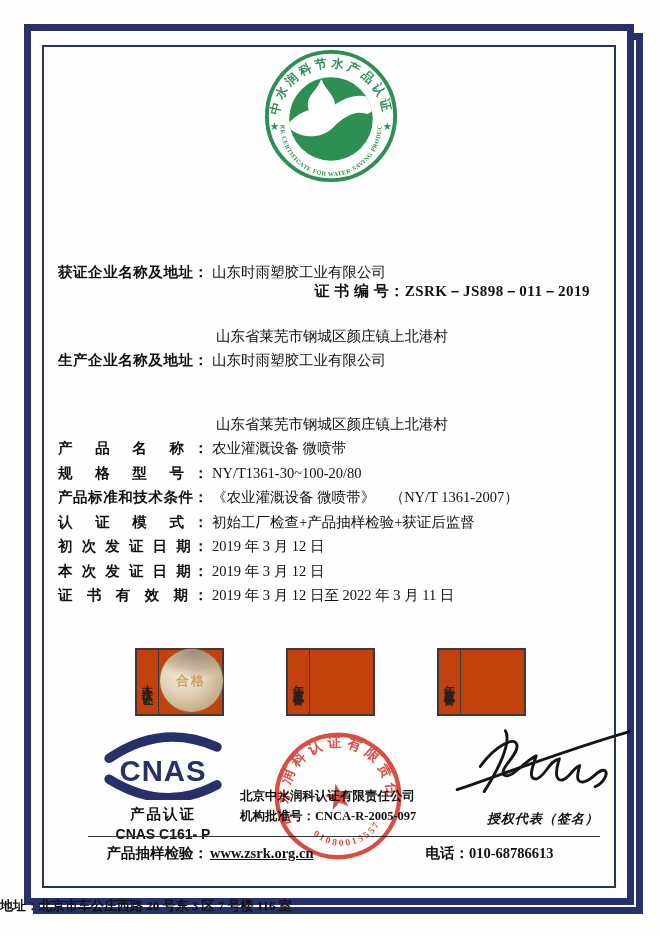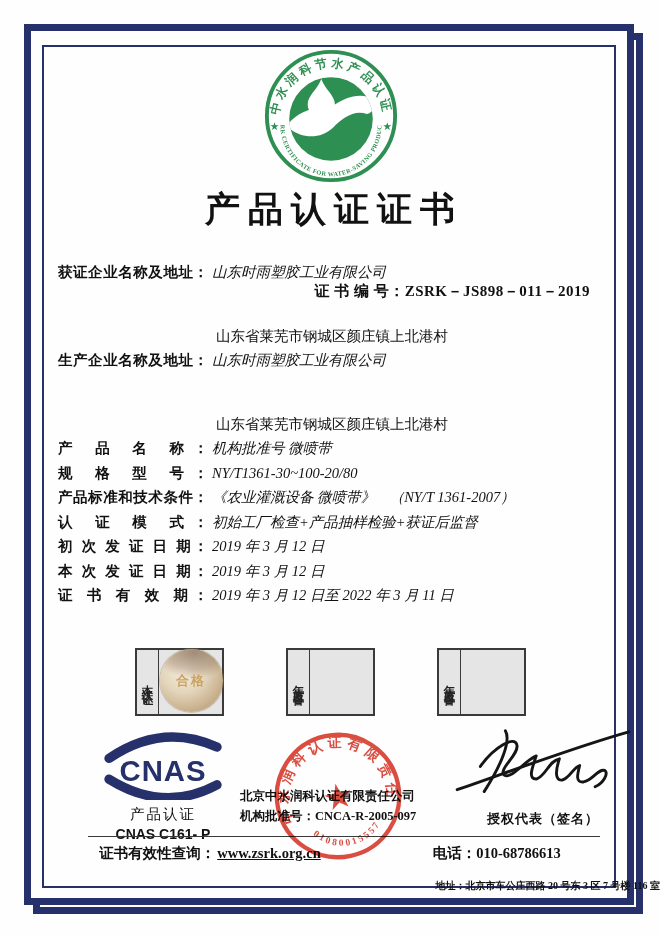--- a/index.html
+++ b/index.html
@@ -33,30 +33,30 @@
     position:absolute; top:234px; right:70px;
     font-size:15px; font-weight:bold; letter-spacing:.5px;margin-top:48px;
   }
   
   .fields { position:absolute; left:58px; top:260px; width:548px; font-size:14.5px; line-height:24.5px; }
   .frow { white-space:nowrap; }
   .flabel {
     display:inline-block; width:150px; font-weight:bold;
     text-align:justify; text-align-last:justify; vertical-align:top;
   }
-  .fvalue { margin-left:4px;font-style:italic; }
+  .fvalue { margin-left:4px; }
   .fline2 { padding-left:158px;margin-top:39px; }
   
   .statement {
     position:absolute; left:56px; top:494px; width:552px;
     font-size:14.5px; line-height:27px; text-indent:2em; text-align:justify;
   }
   
   .boxes { position:absolute; top:648px; left:0; width:100%; display:flex; justify-content:center; gap:62px; }
-  .sbox { width:89px; height:68px; border:2px solid #3a3a3a; background:#e5e5e5; display:flex; }
+  .sbox { width:89px; height:68px; border:2px solid #3a3a3a; background:#c2410c; display:flex; }
   .sbox-label {
     width:22px; border-right:1px solid #3a3a3a; display:flex; align-items:center; justify-content:center;
   }
   .sbox-label span {
     writing-mode:vertical-rl; text-orientation:upright;
     font-size:11.5px; letter-spacing:3px; font-weight:bold; color:#222;
   }
   .sbox-cell { flex:1; position:relative; }
   .sticker {
     position:absolute; left:1px; top:-1px; width:63px; height:63px; border-radius:50%;
@@ -64,31 +64,31 @@
     box-shadow:0 0 0 1px rgba(150,120,80,.35);
     display:flex; align-items:center; justify-content:center; overflow:hidden;
   }
   .sticker::before {
     content:""; position:absolute; left:-6px; top:-14px; width:80px; height:44px; border-radius:50%;
     background:radial-gradient(ellipse at 50% 40%, rgba(104,78,62,.55) 0%, rgba(134,104,80,.35) 45%, transparent 70%);
   }
   .sticker-text { position:relative; font-size:13px; font-weight:bold; color:#c59а52; color:#c59a52; letter-spacing:2px; opacity:.85; }
   
   .cnas-block { position:absolute; left:92px; top:730px; width:142px; text-align:center; }
-  .cnas-sub  { font-size:14.5px; font-weight:normal; margin-top:1px; letter-spacing:2px; }
+  .cnas-sub  { font-size:14.5px; font-weight:bold; margin-top:1px; letter-spacing:2px; }
   .cnas-code { font-size:14px; font-weight:bold; font-family:"Liberation Sans", sans-serif; margin-top:2px; }
   .issuer-block { position:absolute; left:240px; top:786px; width:210px; font-size:12.5px; font-weight:bold; line-height:20px; }
-  .sig-block { position:absolute; left:448px; top:726px; width:190px; text-align:center; }
+  .sig-block { position:absolute; left:448px; top:726px; width:190px; text-align:center;font-style:italic; }
   .sig-caption { font-size:13px; font-weight:bold; margin-top:-2px; letter-spacing:1px; }
   
   .rule { position:absolute; left:88px; top:836px; width:512px; border-top:1.5px solid #3a3a3a; }
   .query-row { position:absolute; top:844px; left:0; width:100%; text-align:center; font-size:14.5px; font-weight:bold; white-space:nowrap; }
   .q-url { text-decoration:underline; margin-left:2px; }
   .q-phone-label { margin-left:84px;padding-left:28px; }
-  .address-row { position:absolute; top:879px; left:0; width:100%; text-align:right; font-size:10px; font-weight:bold; }
+  .address-row { position:absolute; top:897px; left:0; width:100%; text-align:left; font-size:13px; font-weight:bold; }
   .seal {
     position:absolute; left:252px; top:710px; width:172px; height:172px;
     opacity:.9; mix-blend-mode:multiply;
   }
 </style>
 </head>
 <body>
 
 <div class="page">
 
@@ -113,31 +113,30 @@
     <text font-size="6.4" font-weight="bold" fill="#2e8f52" letter-spacing="0.4" text-anchor="middle">
       <textPath href="#arcBottom" startOffset="50%">ZSRK CERTIFICATE FOR WATER-SAVING PRODUCTS</textPath>
     </text>
     <circle cx="70" cy="73" r="43" fill="#2e8f52"></circle>
     <g clip-path="url(#discClip)">
       <path d="M 60,32 C 56,43 46,49 46,58 C 46,66 52,71 60,71 C 68,71 74,66 74,58 C 74,49 64,43 60,32 Z" fill="#ffffff"></path>
       <path d="M 24,80 C 38,63 56,59 65,66 C 80,50 103,45 113,53 C 118,58 114,66 107,68 C 94,63 82,72 72,82 C 58,95 37,93 24,80 Z" fill="#ffffff"></path>
     </g>
   </svg>
 
-  <div class="title">产品认证证书</div>
   <div class="cert-no">
     <span>证 书 编 号：</span><span>ZSRK－JS898－011－2019</span>
   </div>
 
   <div class="fields">
     <div class="frow"><span class="flabel">获证企业名称及地址：</span><span class="fvalue">山东时雨塑胶工业有限公司</span></div>
     <div class="frow fline2"><span>山东省莱芜市钢城区颜庄镇上北港村</span></div>
     <div class="frow"><span class="flabel">生产企业名称及地址：</span><span class="fvalue">山东时雨塑胶工业有限公司</span></div>
     <div class="frow fline2"><span>山东省莱芜市钢城区颜庄镇上北港村</span></div>
-    <div class="frow"><span class="flabel">产 品 名 称：</span><span class="fvalue">机构批准号 微喷带</span></div>
+    <div class="frow"><span class="flabel">产 品 名 称：</span><span class="fvalue">农业灌溉设备 微喷带</span></div>
     <div class="frow"><span class="flabel">规 格 型 号：</span><span class="fvalue">NY/T1361-30~100-20/80</span></div>
     <div class="frow"><span class="flabel">产品标准和技术条件：</span><span class="fvalue">《农业灌溉设备 微喷带》　（NY/T 1361-2007）</span></div>
     <div class="frow"><span class="flabel">认 证 模 式：</span><span class="fvalue">初始工厂检查+产品抽样检验+获证后监督</span></div>
     <div class="frow"><span class="flabel">初 次 发 证 日 期：</span><span class="fvalue">2019 年 3 月 12 日</span></div>
     <div class="frow"><span class="flabel">本 次 发 证 日 期：</span><span class="fvalue">2019 年 3 月 12 日</span></div>
     <div class="frow"><span class="flabel">证 书 有 效 期：</span><span class="fvalue">2019 年 3 月 12 日至 2022 年 3 月 11 日</span></div>
   </div>
 
 
   <div class="boxes">
@@ -186,21 +185,21 @@
         <path d="M6,66 C40,55 120,24 184,6"></path>
         <path d="M56,5 C62,15 52,40 34,68"></path>
         <path d="M30,42 C44,22 66,9 68,20 C70,30 48,45 55,51 C63,55 76,36 88,31 C84,43 79,55 88,55 C98,52 101,36 112,34 C108,46 107,57 115,56 C123,54 127,42 133,41 C131,49 128,59 137,58 C147,56 152,44 159,46 C163,49 158,59 149,63"></path>
       </g>
     </svg>
     <div class="sig-caption">授权代表（签名）</div>
   </div>
 
   <div class="rule"></div>
   <div class="query-row">
-    <span>证书有效性查询：</span><span class="q-url">www.zsrk.org.cn</span><span class="q-phone-label">电话：</span><span>010-68786613</span>
+    <span>产品抽样检验：</span><span class="q-url">www.zsrk.org.cn</span><span class="q-phone-label">电话：</span><span>010-68786613</span>
   </div>
   <div class="address-row">地址：北京市车公庄西路 20 号东 3 区 7 号楼 116 室</div>
 
   <svg class="seal" viewBox="0 0 180 180">
     <defs>
       <path id="sealRing" d="M 43,113 A 52,52 0 1 1 137,113" fill="none"></path>
       <path id="sealCode" d="M 52,118 A 46,46 0 0 0 132,121" fill="none"></path>
     </defs>
     <g transform="rotate(-12 90 90)">
       <circle cx="90" cy="90" r="64" stroke="#d63a2c" stroke-width="4.5" fill="none"></circle>

